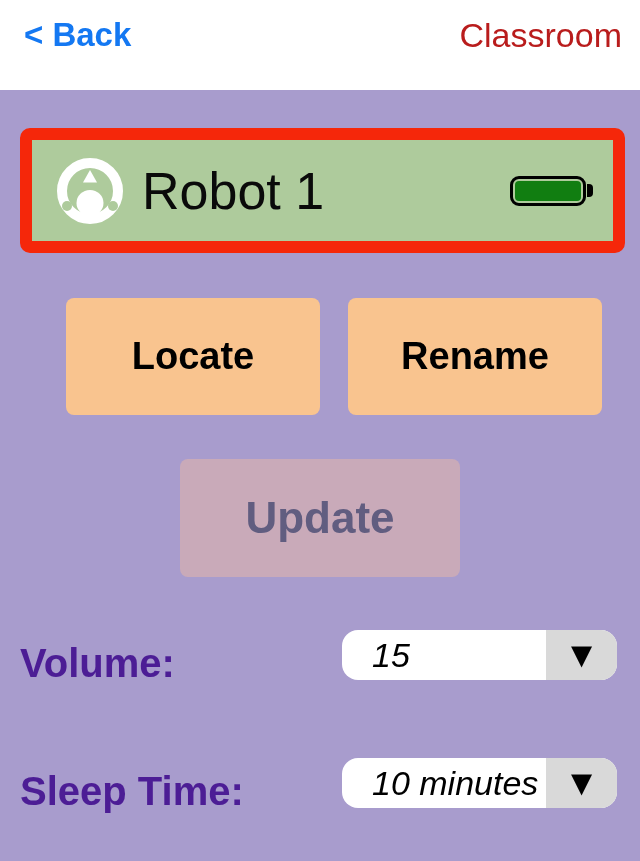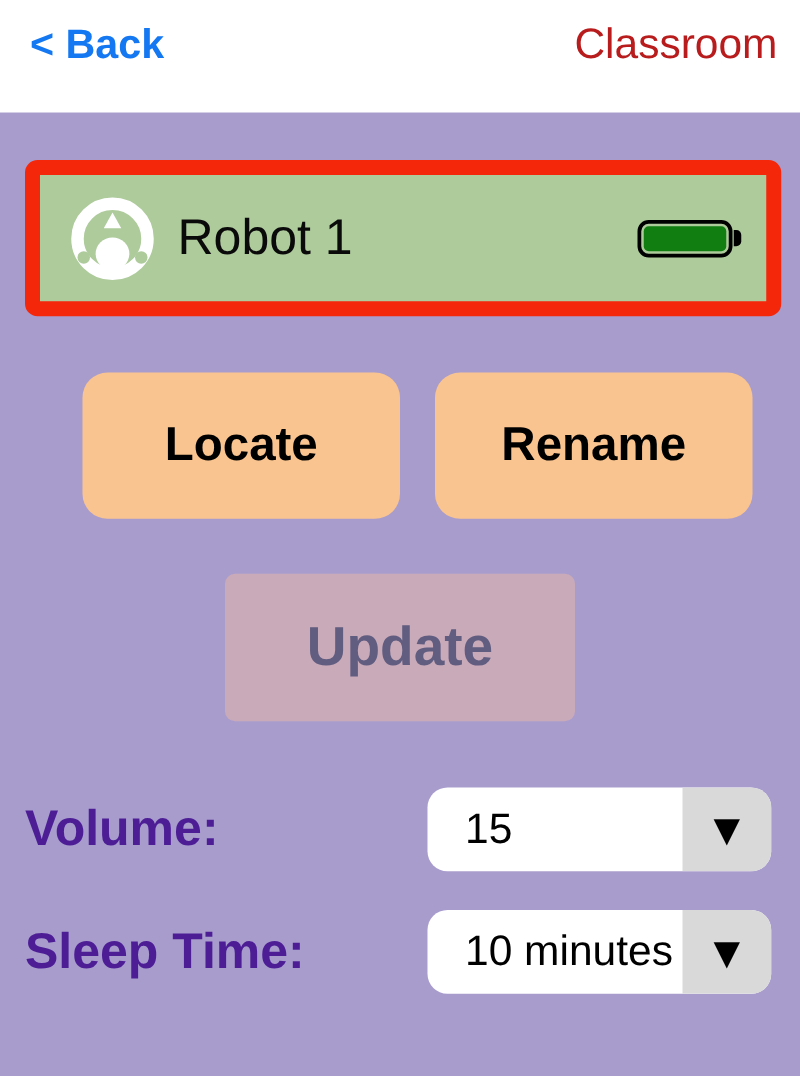--- a/index.html
+++ b/index.html
@@ -17,63 +17,63 @@
   }
   .back-btn { color:#1478f2; font-size:33px; font-weight:bold; cursor:pointer; }
   .header-title { margin-left:auto; color:#b91c1c; font-size:34px; }
   
   .device-card {
     position:absolute; top:128px; left:20px; width:605px; height:125px;
     background:#aecb9c; border:12px solid #f5270a; border-radius:10px;
     display:flex; align-items:center; padding:0 20px 0 24px; cursor:pointer;
   }
   .robot-icon { flex:0 0 auto; }
-  .device-name { font-size:40px; color:#0a0a0a; margin-left:18px; }
+  .device-name { font-size:52px; color:#0a0a0a; margin-left:18px; }
   .battery { margin-left:auto; display:flex; align-items:center; }
   .battery-body {
     width:76px; height:30px; border:3px solid #000; border-radius:9px; padding:2px;
   }
   .battery-fill { width:100%; height:100%; background:#117e11; border-radius:4px; }
   .battery-nub { width:6px; height:13px; background:#000; border-radius:0 4px 4px 0; margin-left:1px; }
   
   .actions-row {
     position:absolute; top:298px; left:38px; width:564px; height:117px;
     display:flex; justify-content:space-between;
   }
   .action-btn {
-    width:264px; height:117px; background:#f9c48f; border:none; border-radius:20px;
+    width:264px; height:117px; background:#f9c48f; border:none; border-radius:8px;
     font-family:"Liberation Sans", sans-serif;
     font-size:38px; font-weight:bold; color:#000; cursor:pointer;
     display:flex; align-items:center; justify-content:center;margin-left:28px;
   }
   .update-btn {
     position:absolute; top:459px; left:180px; width:280px; height:118px;
     background:#c9aab9; border:none; border-radius:8px;
     font-family:"Liberation Sans", sans-serif;
     font-size:44px; font-weight:bold; color:#615d80;
     display:flex; align-items:center; justify-content:center;
   }
   
   .setting-label {
     position:absolute; left:20px; height:67px; display:flex; align-items:center;
     font-size:40px; font-weight:bold; color:#4c1d95;
   }
   .dropdown {
-    position:absolute; left:342px; width:275px; height:67px;
+    position:absolute; left:342px; width:275px; height:50px;
     background:#ffffff; border-radius:16px; display:flex; align-items:center;
-    overflow:hidden; cursor:pointer;
+    overflow:hidden; cursor:pointer;font-style:italic;
   }
   .dropdown-value { flex:1; padding-left:30px; font-size:34px; color:#000; }
   .dropdown-arrow-box {
     width:71px; height:100%; background:#d9d9d9;
     display:flex; align-items:center; justify-content:center;
   }
   .dropdown-arrow-box span { font-size:36px; color:#000; line-height:1; }
   .row-volume-label, .row-volume-dd { top:630px; }
-  .row-sleep-label,  .row-sleep-dd  { top:728px; }
+  .row-sleep-label,  .row-sleep-dd  { top:758px; }
 </style>
 </head>
 <body>
 
 <div id="screen">
 
   <div class="header">
     <div class="back-btn">&lt; Back</div>
     <div class="header-title">Classroom</div>
   </div>

